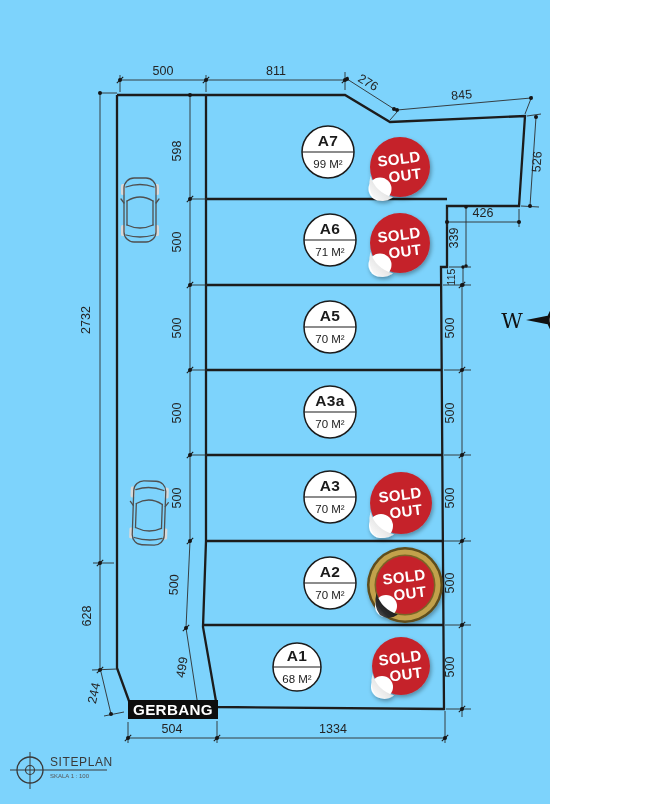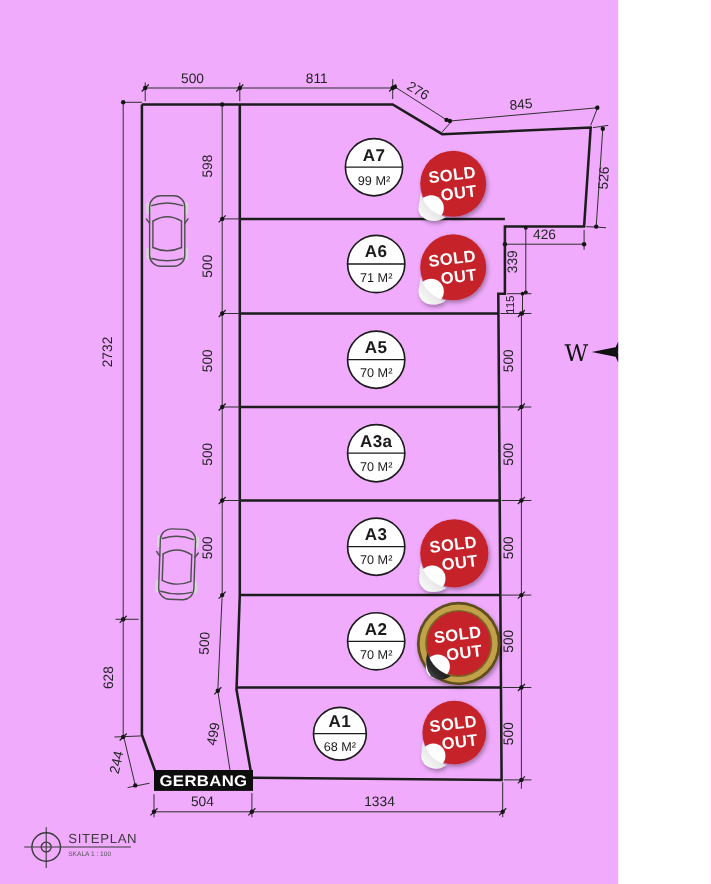--- a/index.html
+++ b/index.html
@@ -1,17 +1,17 @@
 <!DOCTYPE html>
 <html><head>
 <meta charset="utf-8">
 <style>
   html,body{margin:0;padding:0;background:#fff;}
-  .canvas{position:relative;width:550px;height:804px;background:#f0abfc;overflow:hidden;
-          font-family:"Liberation Sans", sans-serif;padding-left:12px;}
+  .canvas{position:relative;width:550px;height:804px;background:#7dd3fc;overflow:hidden;
+          font-family:"Liberation Sans", sans-serif;}
   svg text{font-family:"Liberation Sans", sans-serif;fill:#1c1c1c;}
   .dimtxt{font-size:12.5px;fill:#242424;text-anchor:middle;}
   .dimtxt-sm{font-size:10.5px;fill:#242424;text-anchor:middle;}
   .plot-id{font-size:15.5px;font-weight:bold;letter-spacing:.4px;text-anchor:middle;fill:#1b1b1b;}
   .plot-area{font-size:11.5px;text-anchor:middle;fill:#1b1b1b;}
   .badge-txt{font-size:15px;font-weight:bold;letter-spacing:.4px;text-anchor:middle;fill:#ffffff;}
   .compass-letter{font-family:"DejaVu Serif","Liberation Serif",serif;font-size:21px;text-anchor:middle;fill:#111;}
   .gate-txt{font-size:14px;font-weight:bold;fill:#fff;text-anchor:middle;letter-spacing:.3px;}
   .tb-title{font-size:12px;fill:#3a3a3a;letter-spacing:.6px;}
   .tb-scale{font-size:6px;fill:#555;}

